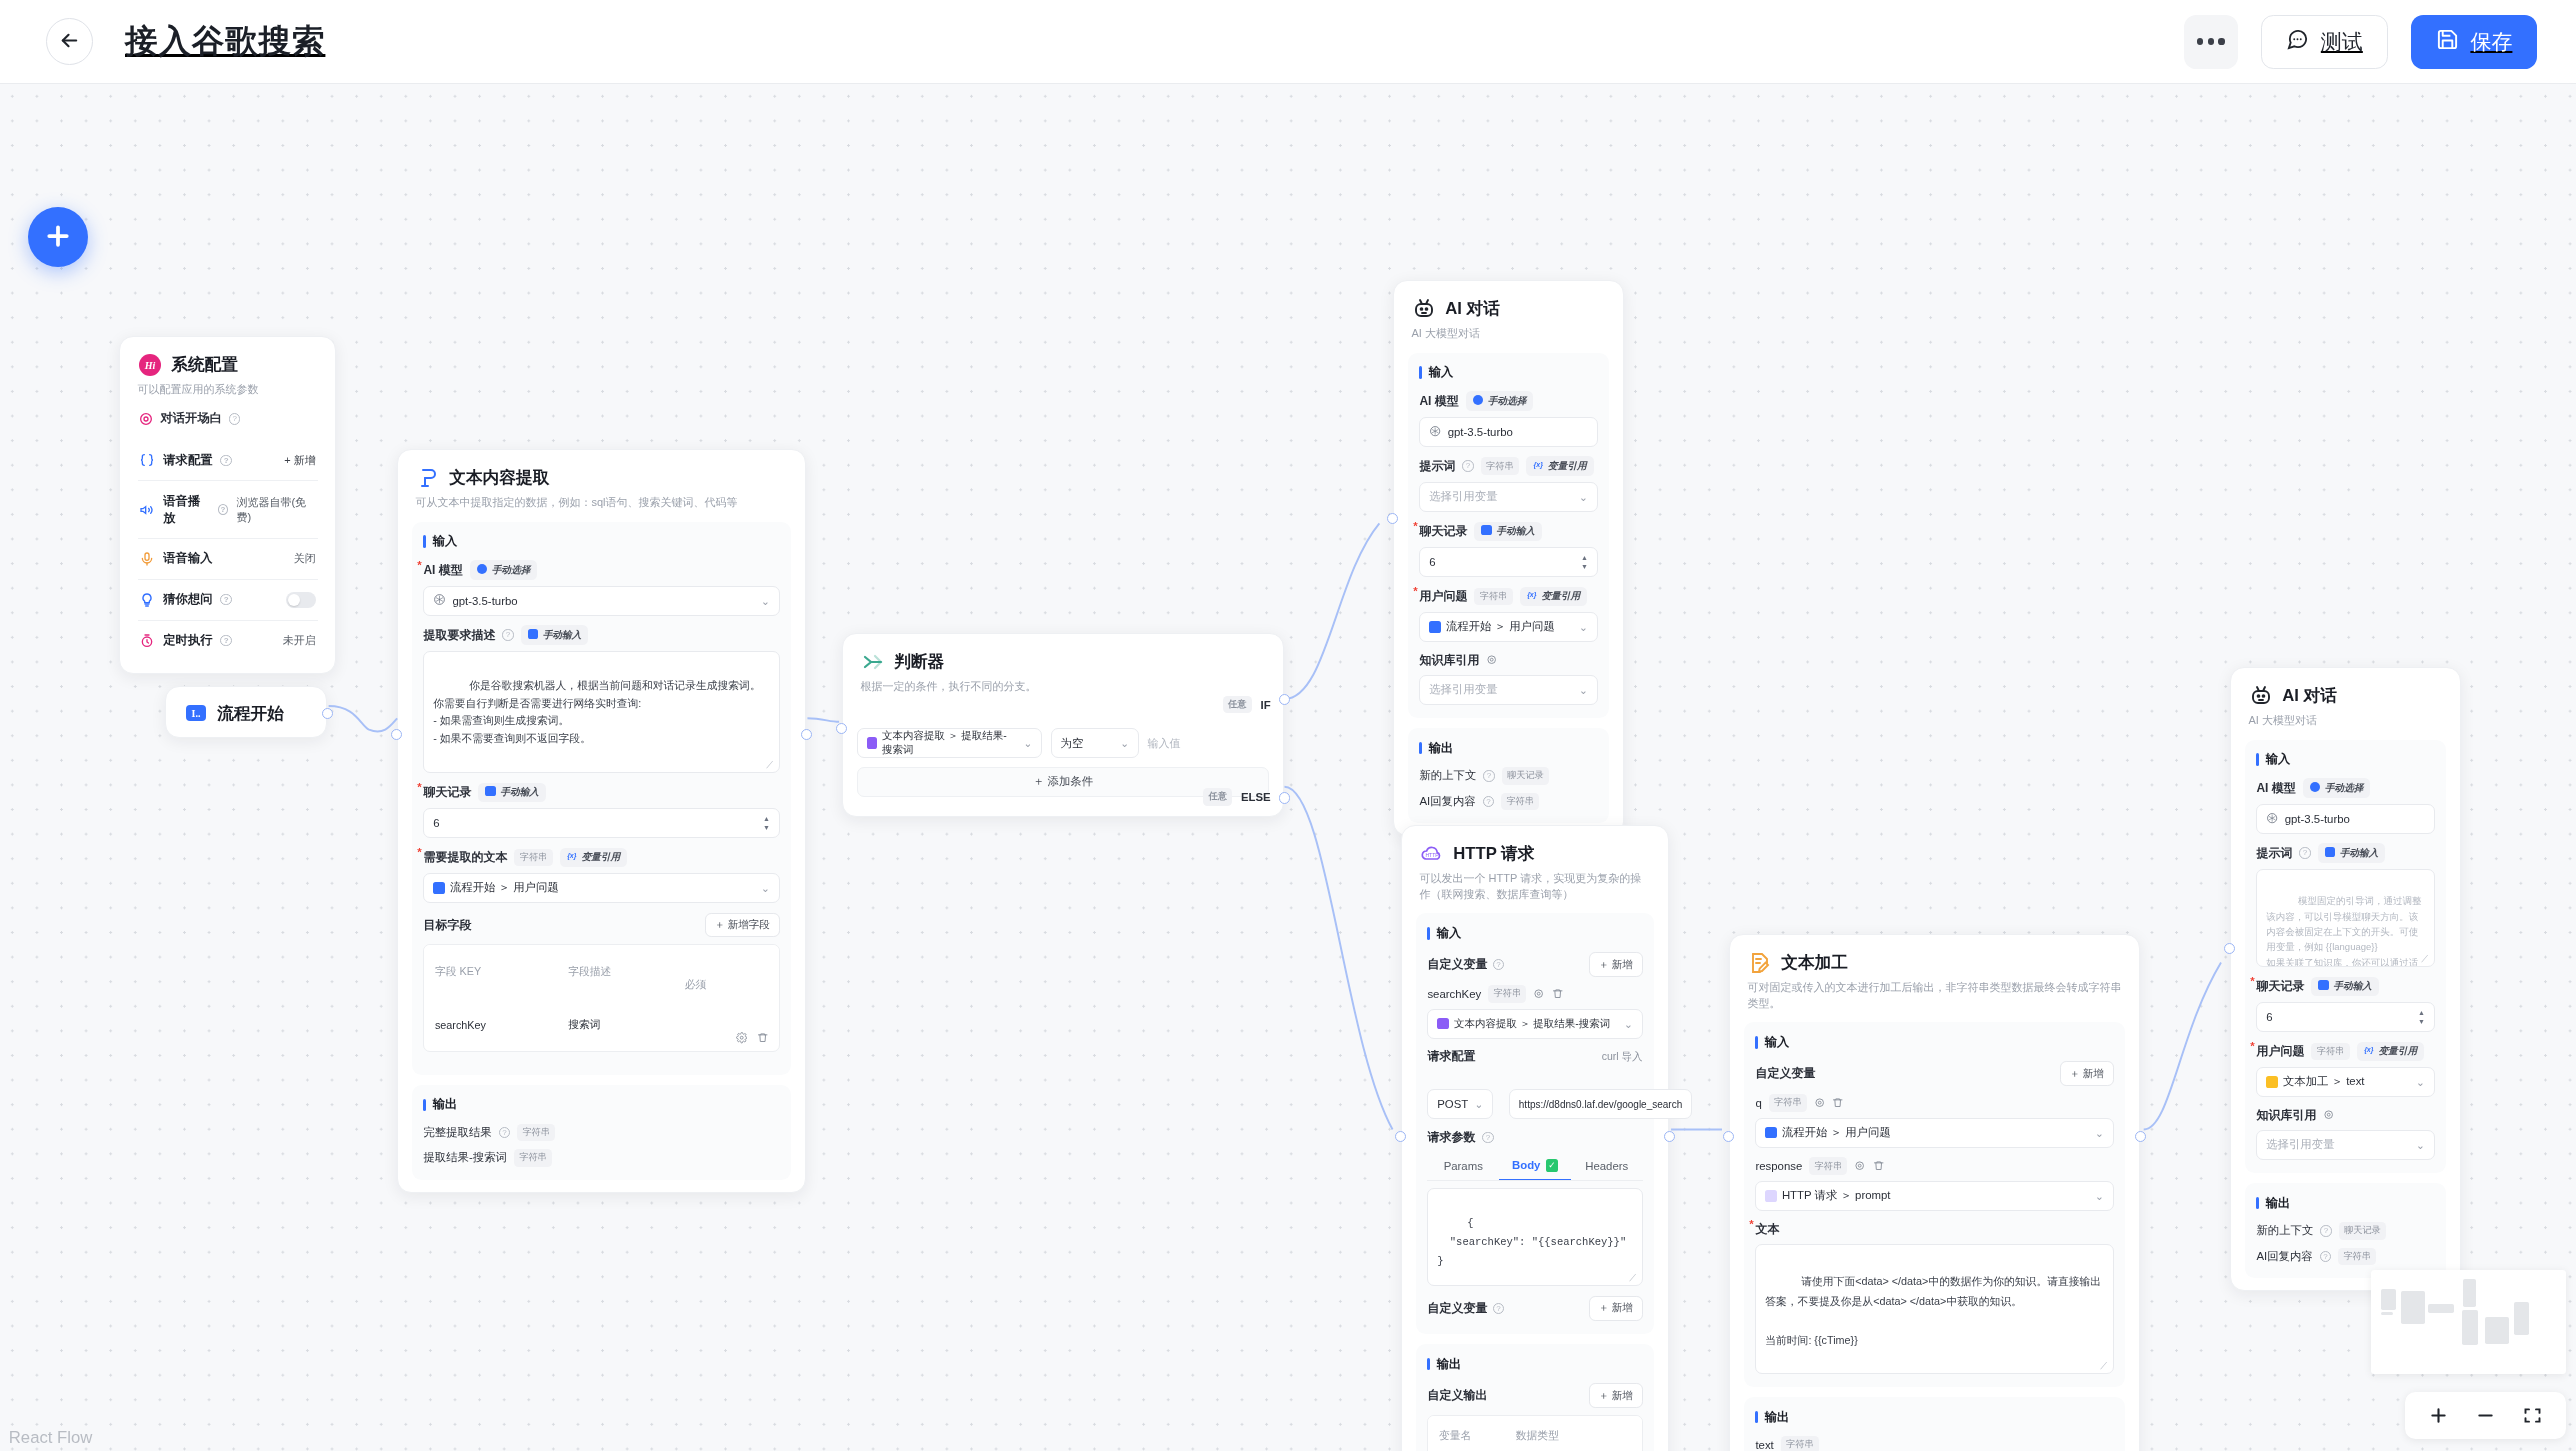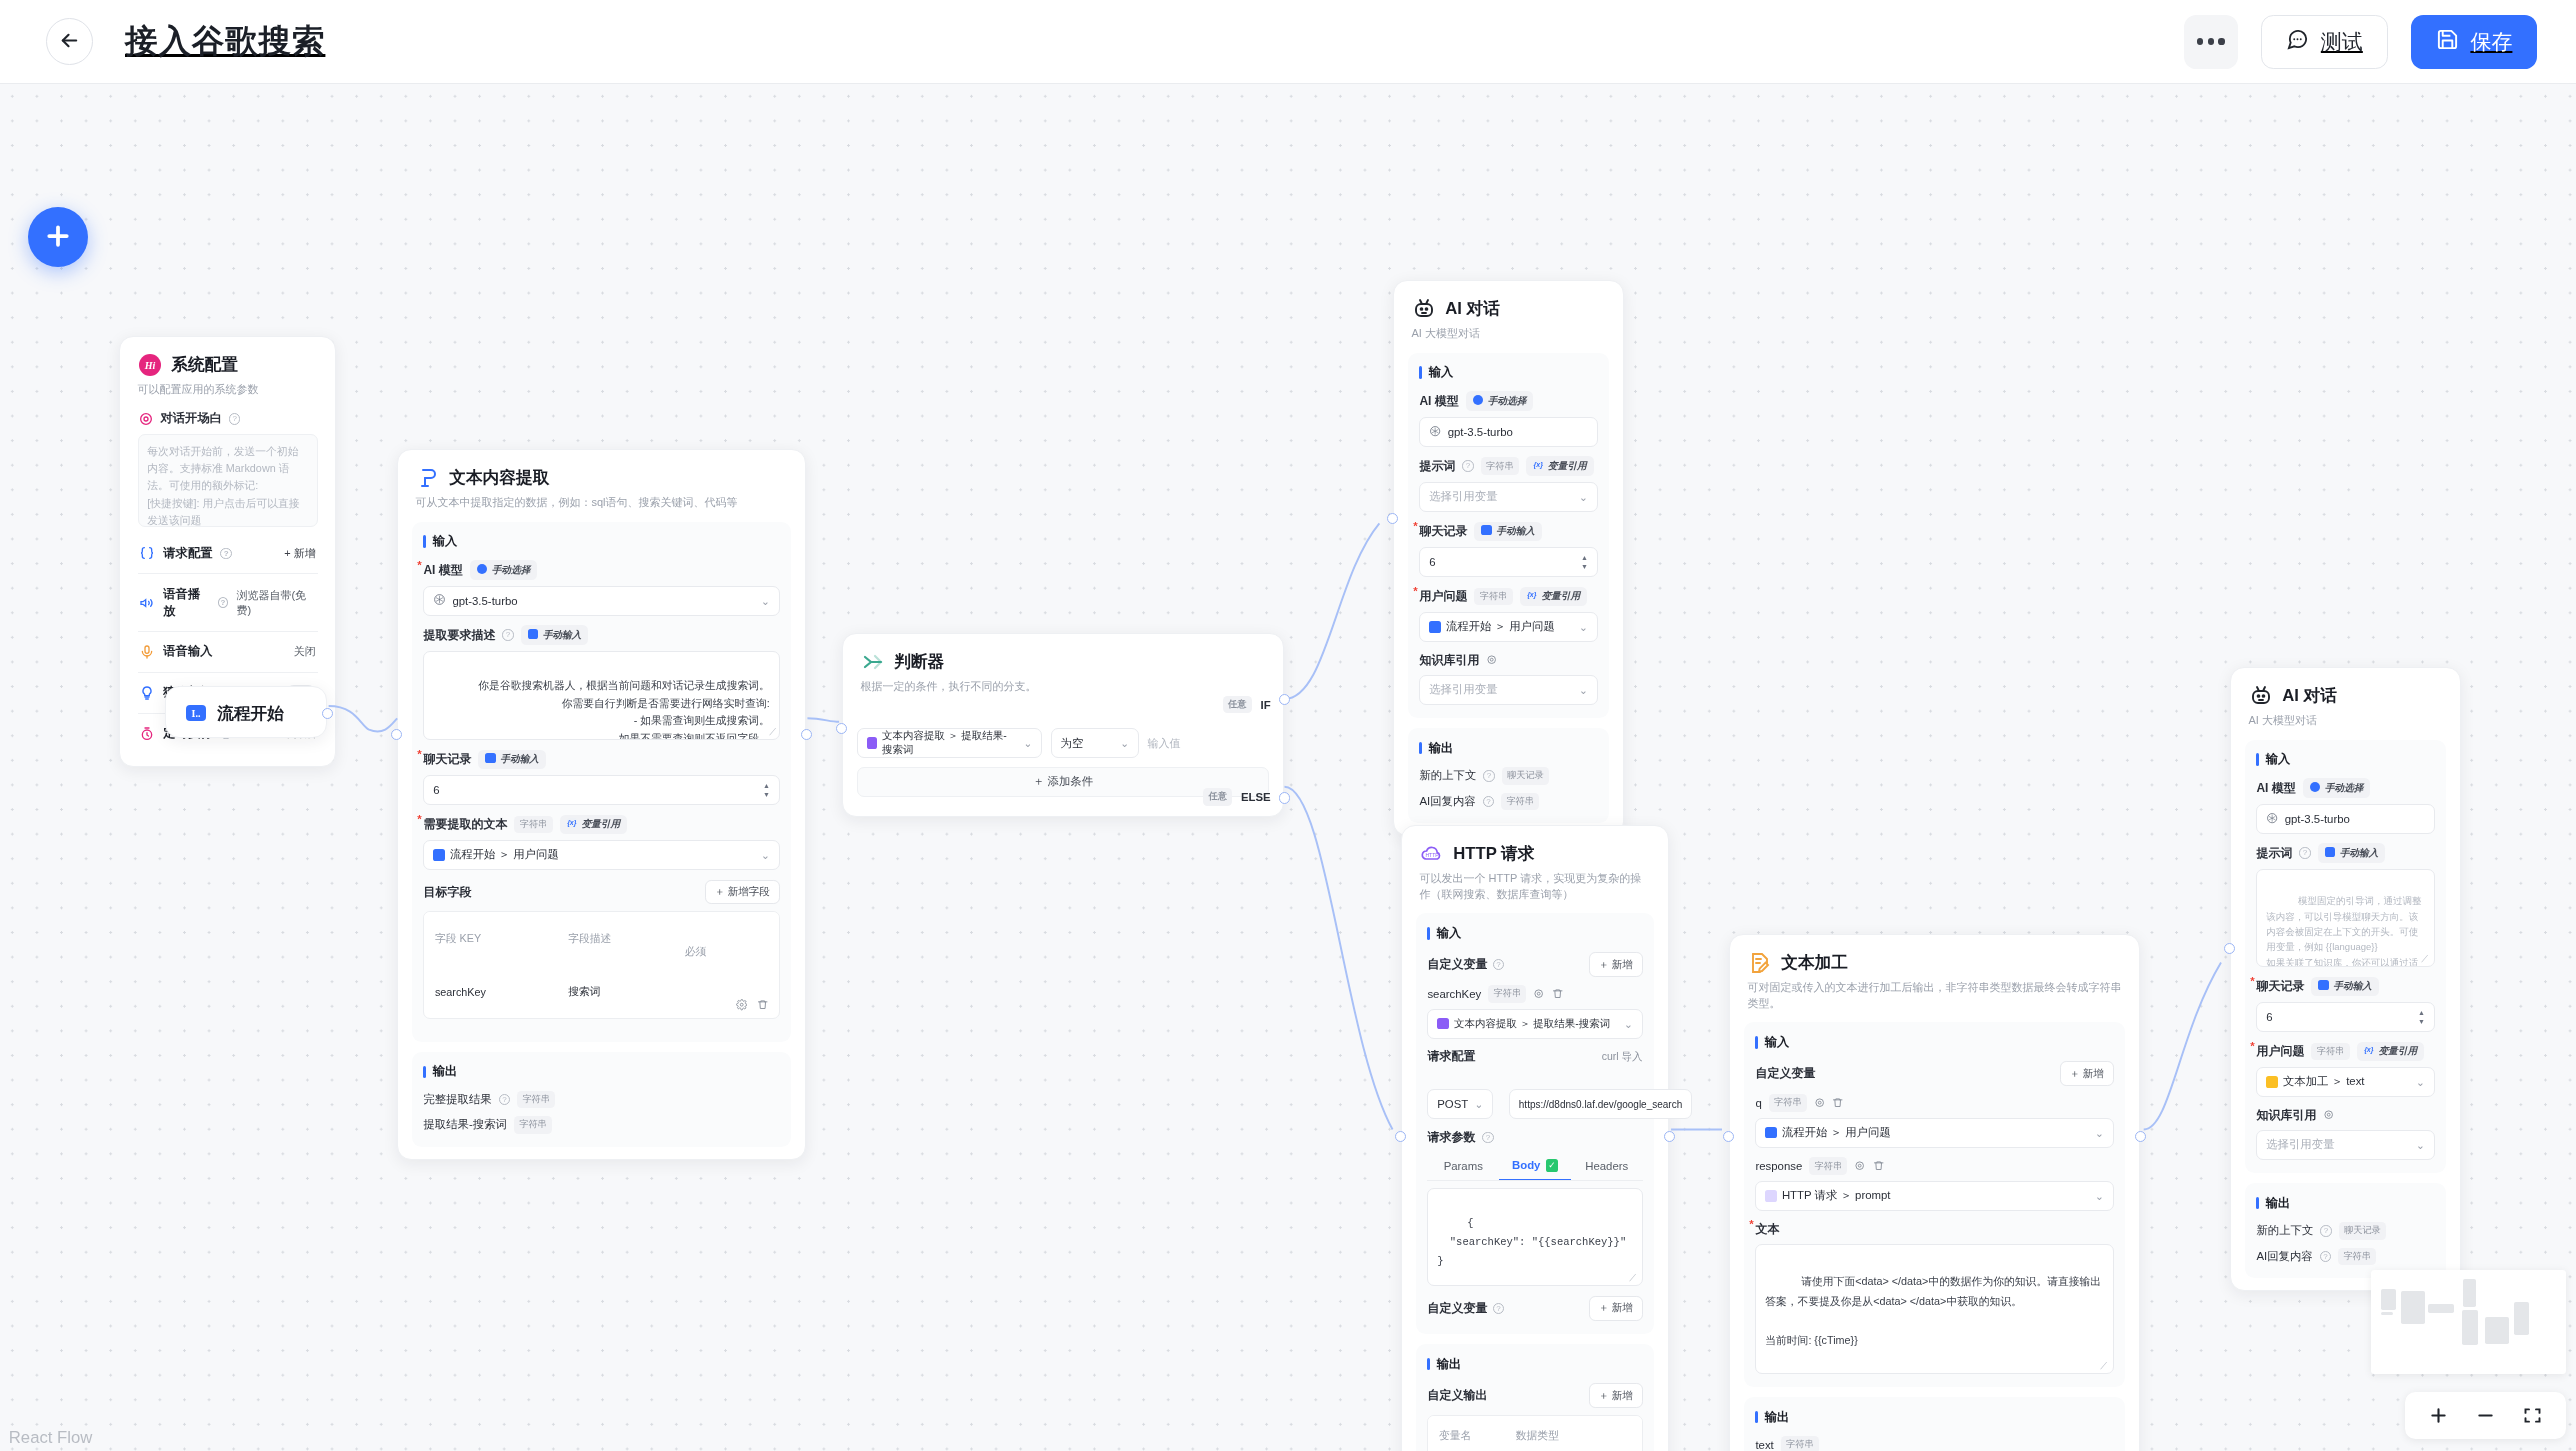--- a/index.html
+++ b/index.html
@@ -285,22 +285,20 @@
         <div class="fld-label">
           <span class="cfg-ico">
             <svg viewBox="0 0 24 24" fill="none" stroke="#e5257e" stroke-width="2">
                 <circle cx="12" cy="12" r="8"></circle>
                 <circle cx="12" cy="12" r="3"></circle>
               </svg>
           </span>
           <span class="lbl" style="font-size:12.3px;">对话开场白</span>
           <span class="help">?</span>
         </div>
-        <div class="ta ph" style="height:93px; background:#fafbfc; border-color:#eef0f3;">每次对话开始前，发送一个初始内容。支持标准 Markdown 语法。可使用的额外标记:
-[快捷按键]: 用户点击后可以直接发送该问题</div>
       </div>
 
       <div style="padding:7px 3.5px 0 3.5px;">
         <div class="cfg-row">
           <span class="cfg-ico">
             <svg viewBox="0 0 24 24" fill="none" stroke="#3370ff" stroke-width="2" stroke-linecap="round">
                 <path d="M8 4c-2 0-3 1-3 3v2c0 1.5-1 3-2 3 1 0 2 1.5 2 3v2c0 2 1 3 3 3"></path>
                 <path d="M16 4c2 0 3 1 3 3v2c0 1.5 1 3 2 3-1 0-2 1.5-2 3v2c0 2-1 3-3 3"></path>
               </svg>
           </span>
@@ -407,21 +405,21 @@
 
         <div class="fld">
           <div class="fld-label">
             <span class="lbl">提取要求描述</span>
             <span class="help">?</span>
             <span class="chip">
                 <span class="sq"></span>
                 <span>手动输入</span>
               </span>
           </div>
-          <div class="ta" style="height:89px;text-align:right;">
+          <div class="ta" style="height:122px;">
             <span>你是谷歌搜索机器人，根据当前问题和对话记录生成搜索词。你需要自行判断是否需要进行网络实时查询:
 - 如果需查询则生成搜索词。
 - 如果不需要查询则不返回字段。</span>
             <span class="resize">⟋</span>
           </div>
         </div>
 
         <div class="fld">
           <div class="fld-label">
             <span class="lbl req">聊天记录</span>

